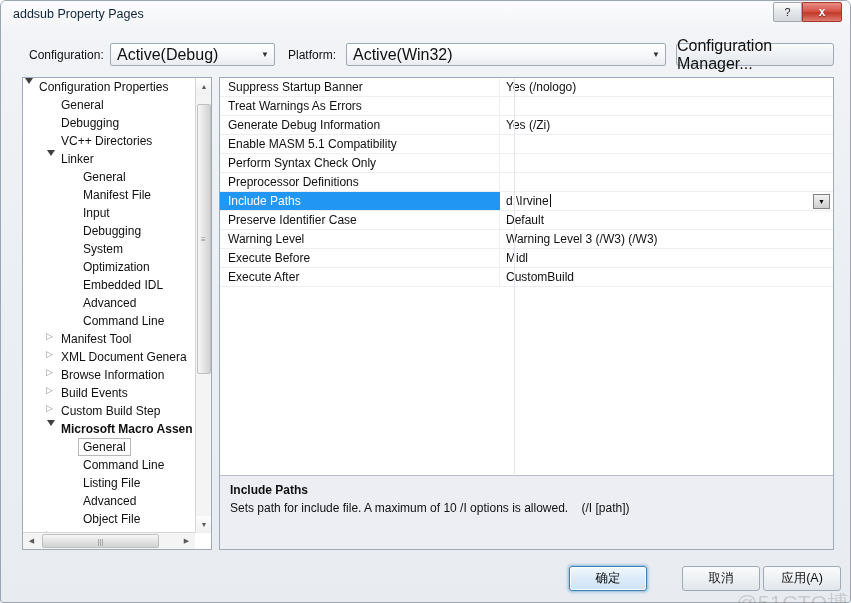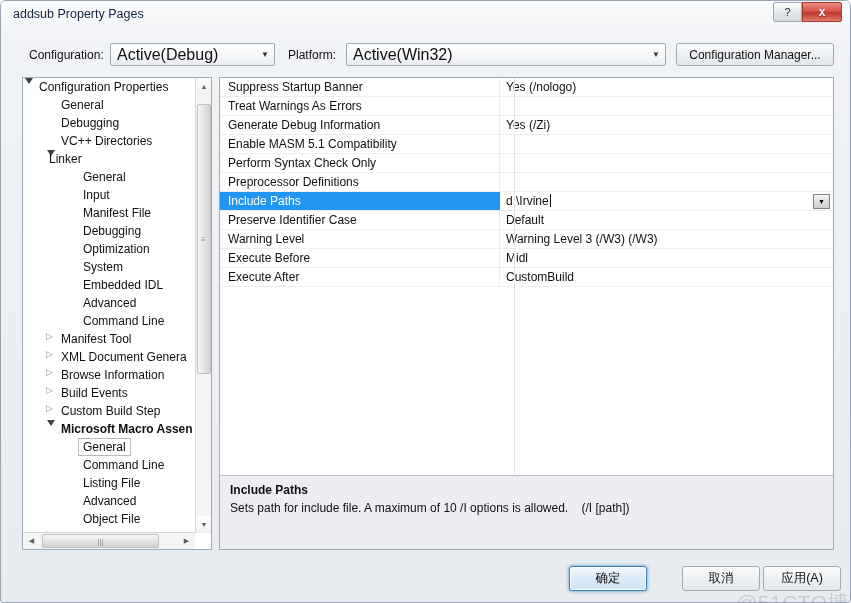--- a/index.html
+++ b/index.html
@@ -76,21 +76,21 @@
   .combo .combo-arrow {
     width: 18px; text-align: center; font-size: 8px; color: #303030;
   }
   #config-combo { left: 109px; width: 165px; }
   #platform-combo { left: 345px; width: 320px; }
 
   #config-manager-btn {
     position: absolute; left: 675px; top: 0; width: 158px; height: 23px;
     background: linear-gradient(180deg,#fafbfc,#eef1f4 50%,#e2e6ea);
     border: 1px solid #9dabb9; border-radius: 3px;
-    font-size: 12px; color: #101010;
+    font-size: 16px; color: #101010;
     display: flex; align-items: center; justify-content: center;
   }
 
   
   #tree-panel {
     position: absolute; left: 21px; top: 76px; width: 190px; height: 473px;
     background: #ffffff; border: 1px solid #9dabb9;
     overflow: hidden;
   }
   #tree-clip {
@@ -287,39 +287,39 @@
           <span class="lbl" style="left: 38px;">General</span>
         </div>
         <div class="tree-item">
           <span class="lbl" style="left: 38px;">Debugging</span>
         </div>
         <div class="tree-item">
           <span class="lbl" style="left: 38px;">VC++ Directories</span>
         </div>
         <div class="tree-item">
           <span class="tw tw-exp" style="left: 24px;"></span>
-          <span class="lbl" style="left: 26px; text-align: center;">Linker</span>
+          <span class="lbl" style="left: 38px; text-align: center;">Linker</span>
         </div>
         <div class="tree-item">
           <span class="lbl" style="left: 60px;">General</span>
         </div>
         <div class="tree-item">
+          <span class="lbl" style="left: 60px;">Manifest File</span>
+        </div>
+        <div class="tree-item">
           <span class="lbl" style="left: 60px;">Input</span>
         </div>
         <div class="tree-item">
-          <span class="lbl" style="left: 60px;">Manifest File</span>
-        </div>
-        <div class="tree-item">
           <span class="lbl" style="left: 60px;">Debugging</span>
         </div>
         <div class="tree-item">
+          <span class="lbl" style="left: 60px;">System</span>
+        </div>
+        <div class="tree-item">
           <span class="lbl" style="left: 60px;">Optimization</span>
-        </div>
-        <div class="tree-item">
-          <span class="lbl" style="left: 60px;">System</span>
         </div>
         <div class="tree-item">
           <span class="lbl" style="left: 60px; text-align: right;">Embedded IDL</span>
         </div>
         <div class="tree-item">
           <span class="lbl" style="left: 60px;">Advanced</span>
         </div>
         <div class="tree-item">
           <span class="lbl" style="left: 60px;">Command Line</span>
         </div>

